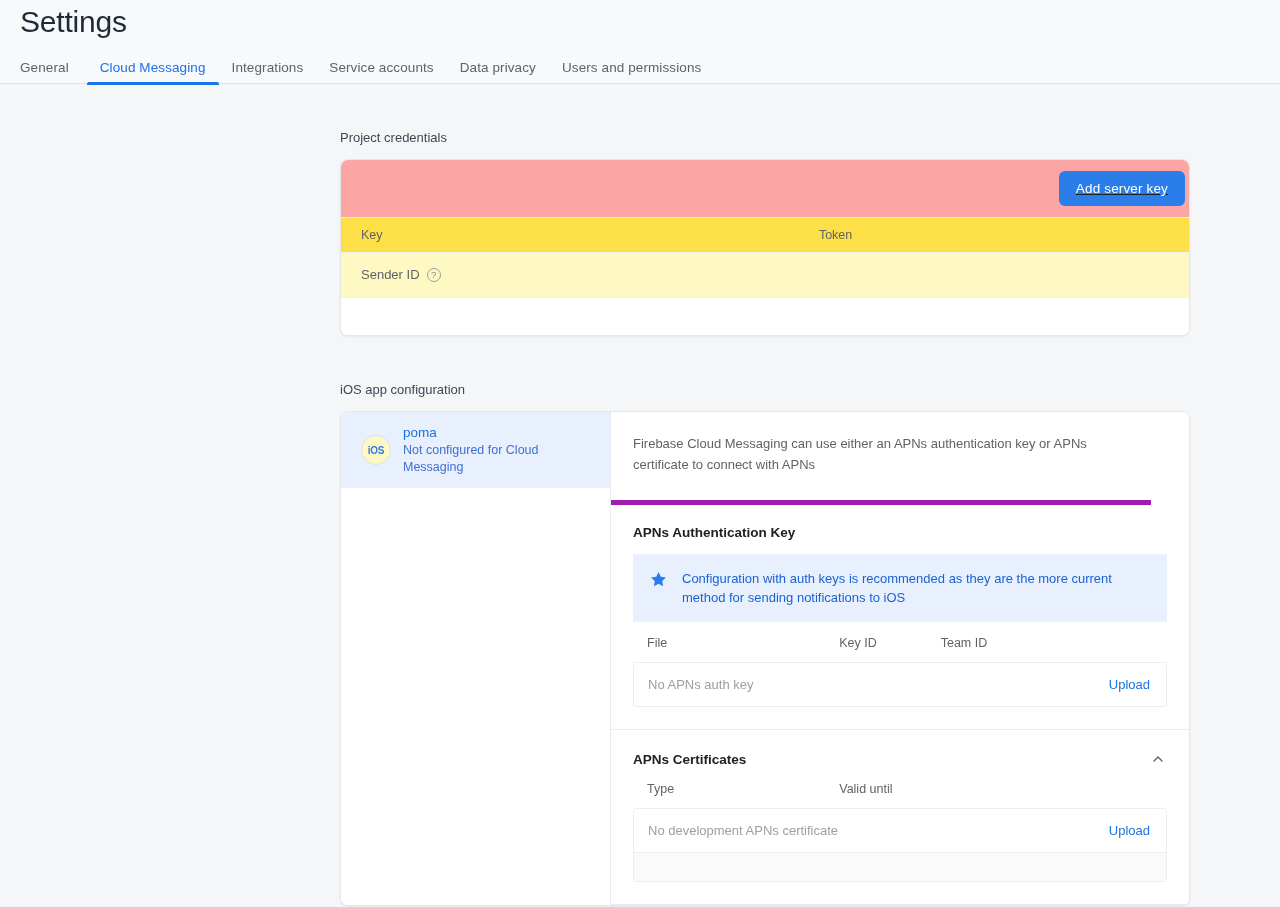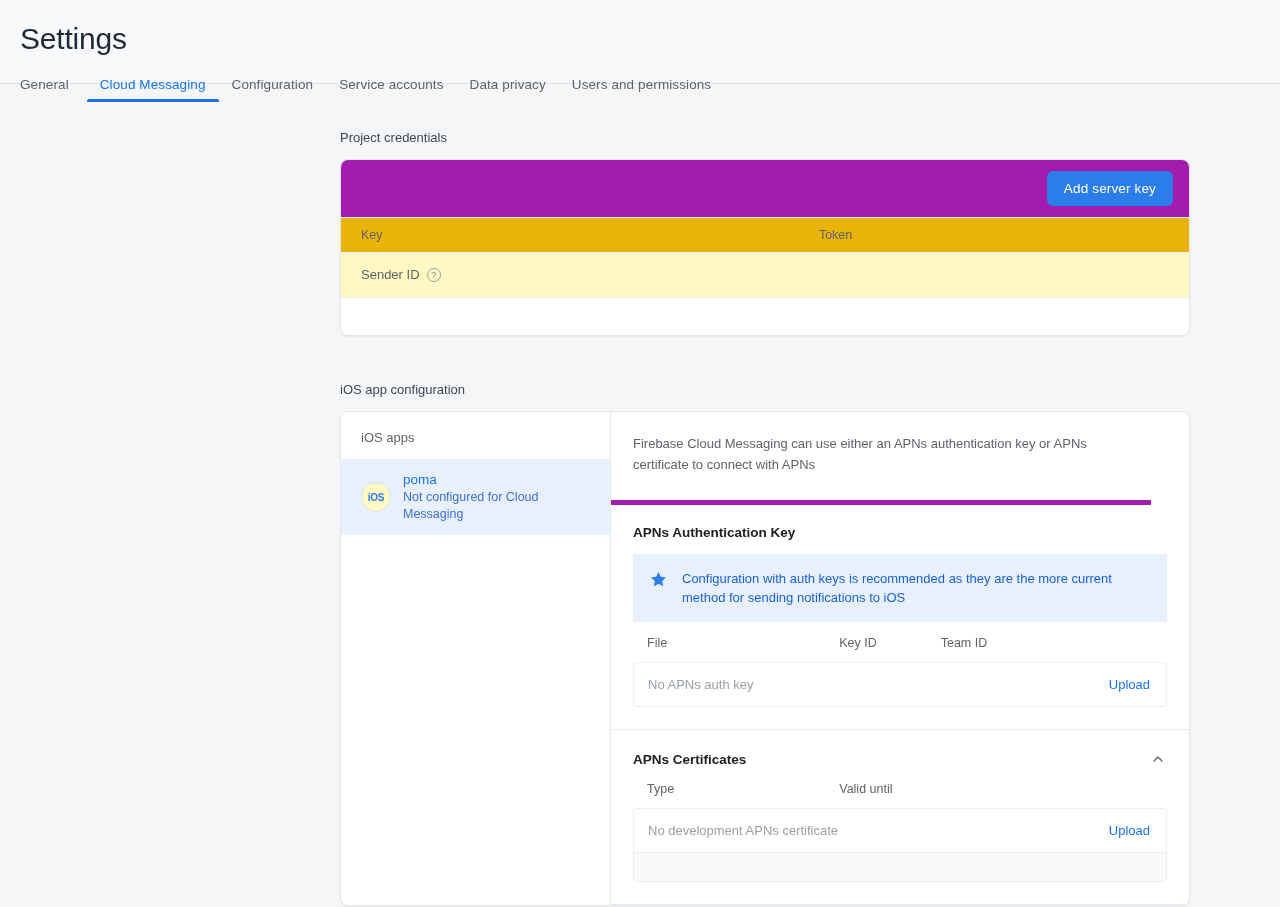--- a/index.html
+++ b/index.html
@@ -21,21 +21,21 @@
     padding: 0 0 0 20px;
     border-bottom: 1px solid #e0e3e6;
     height: 84px;
     position: relative;
   }
   .page-title {
     font-size: 30px;
     font-weight: 400;
     color: #1f2a37;
     margin: 0;
-    padding-top: 22px;
+    padding-top: 5px;
     letter-spacing: -0.2px;
   }
   .tabs {
     display: flex;
     align-items: flex-end;
     gap: 0;
     margin-top: 10px;
     height: 36px;
   }
   .tab {
@@ -82,22 +82,23 @@
     box-shadow: 0 1px 2px rgba(60,64,67,0.08);
     overflow: hidden;
   }
 
   
   .cred-toolbar {
     height: 57px;
     display: flex;
     align-items: center;
     justify-content: flex-end;
-    padding-right: 16px;
-    background: #a21caf;
+    padding-right: 4px;
+    background: #fca5a5;
+    text-decoration: underline;
   }
   .btn-primary {
     background: #2b7de9;
     color: #fff;
     border: none;
     border-radius: 6px;
     font-size: 13.5px;
     font-family: inherit;
     font-weight: 500;
     padding: 10px 17px;
@@ -108,21 +109,21 @@
   table.simple {
     width: 100%;
     border-collapse: collapse;
   }
   table.simple th {
     text-align: left;
     font-size: 12.5px;
     font-weight: 400;
     color: #5f6368;
     padding: 10px 0 10px 20px;
-    background: #eab308;
+    background: #fde047;
     border-top: 1px solid #eceef0;
     border-bottom: 1px solid #eceef0;
   }
   table.simple td {
     font-size: 13px;
     color: #5f6368;
     padding: 14px 0 14px 20px;
     border-bottom: 1px solid #eceef0;
     vertical-align: middle;
   }
@@ -272,21 +273,21 @@
   .th-type { width: 36%; }
 </style>
 </head>
 <body>
 
 <div class="page-header">
   <h1 class="page-title">Settings</h1>
   <div class="tabs">
     <div class="tab">General</div>
     <div class="tab active">Cloud Messaging</div>
-    <div class="tab">Configuration</div>
+    <div class="tab">Integrations</div>
     <div class="tab">Service accounts</div>
     <div class="tab">Data privacy</div>
     <div class="tab">Users and permissions</div>
   </div>
 </div>
 
 <div class="content">
 
   <div class="section sec-credentials">
     <div class="section-label">Project credentials</div>
@@ -316,21 +317,20 @@
       </table>
     </div>
   </div>
 
   <div class="section sec-ios">
     <div class="section-label">iOS app configuration</div>
 
     <div class="card ios-card">
 
       <div class="ios-left">
-        <div class="ios-left-title">iOS apps</div>
         <div class="app-item selected">
           <div class="app-icon">iOS</div>
           <div>
             <div class="app-name">poma</div>
             <div class="app-sub">Not configured for Cloud Messaging</div>
           </div>
         </div>
       </div>
 
       <div class="ios-right">

